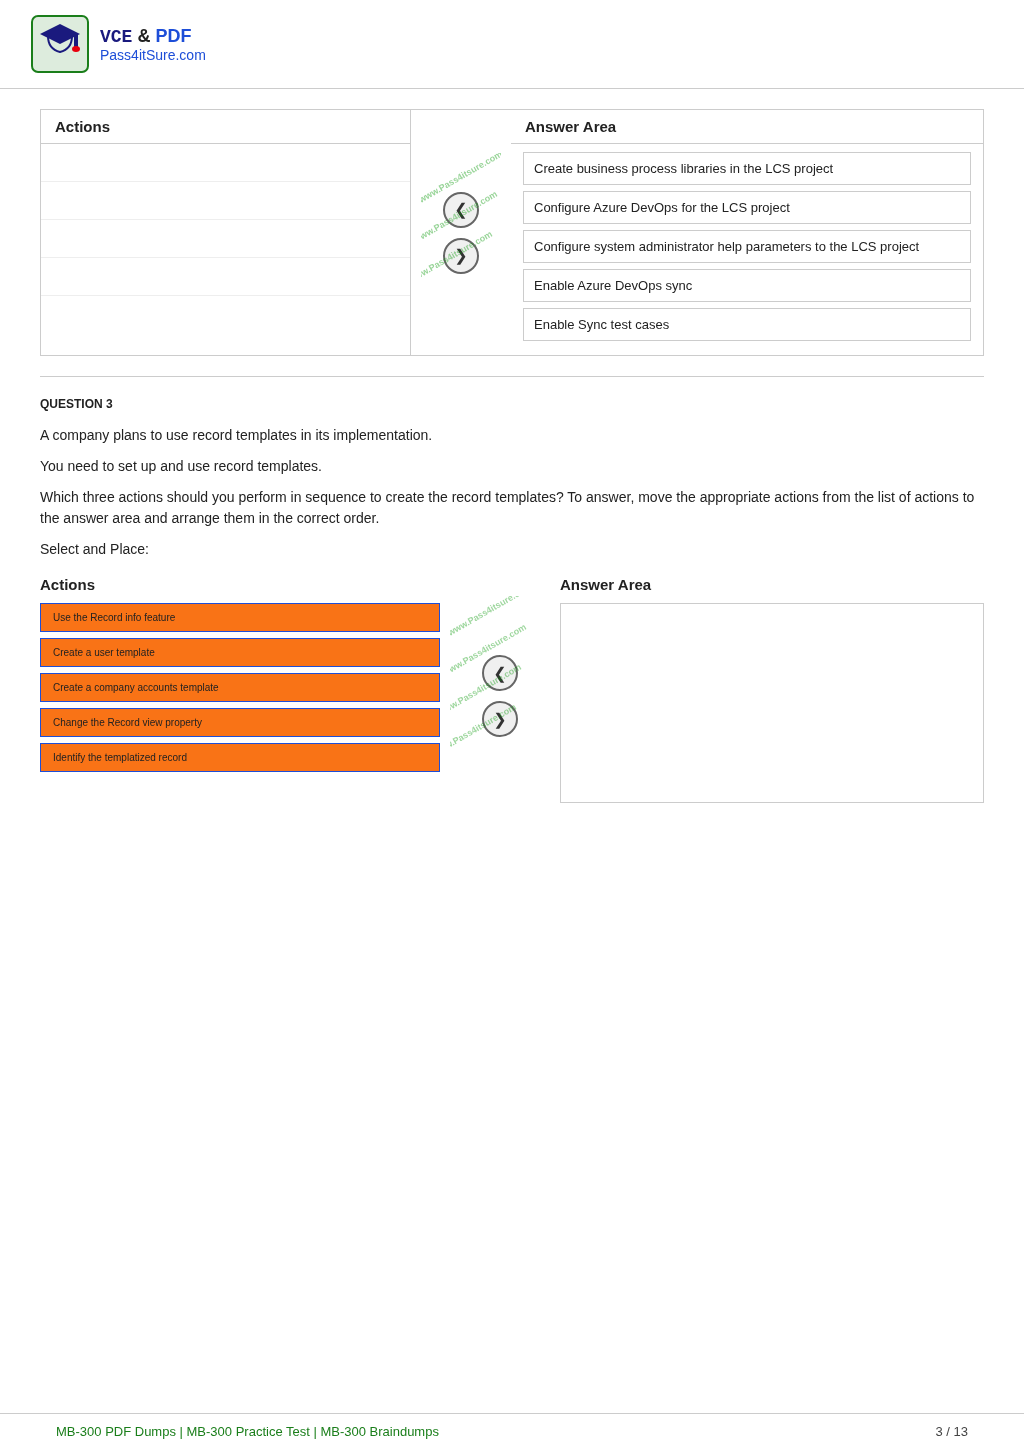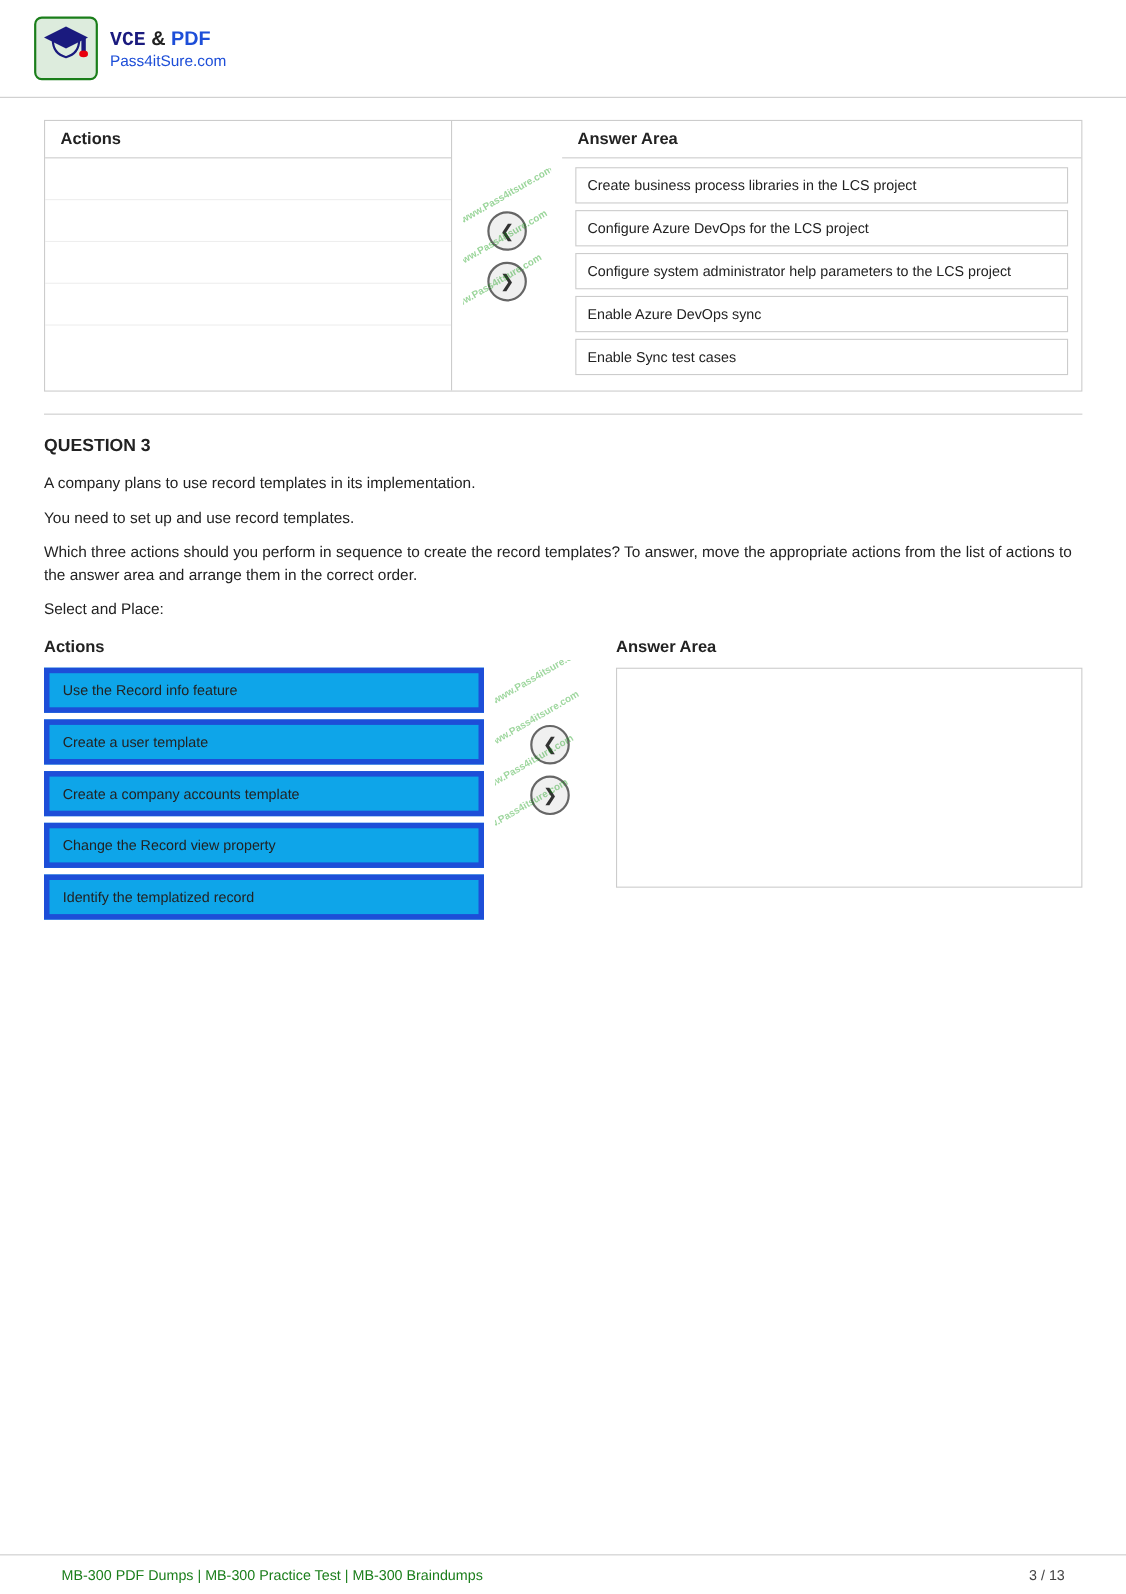--- a/index.html
+++ b/index.html
@@ -53,21 +53,21 @@
     
     .divider {
       border: none;
       border-top: 1px solid #ccc;
       margin: 20px 0;
     }
 
     
     .question-label {
       font-weight: bold;
-      font-size: 16px;
+      font-size: 12px;
       margin-bottom: 14px;
     }
     .question-text {
       font-size: 14px;
       margin-bottom: 10px;
       line-height: 1.5;
     }
 
     
     .dnd2-container {
@@ -88,25 +88,25 @@
     }
     .dnd2-right {
       flex: 1;
     }
     .dnd2-header {
       font-weight: bold;
       font-size: 15px;
       margin-bottom: 10px;
     }
     .dnd2-item {
-      border: 5px solid #1d4ed8;
+      border: 1px solid #1d4ed8;
       padding: 8px 12px;
       margin-bottom: 6px;
-      background: #0ea5e9;
-      font-size: 13px;
+      background: #f97316;
+      font-size: 10px;
     }
     .dnd2-answer-box {
       border: 1px solid #ccc;
       min-height: 200px;
       padding: 8px;
       background: #fff;
     }
 
     
     .correct-answer {

